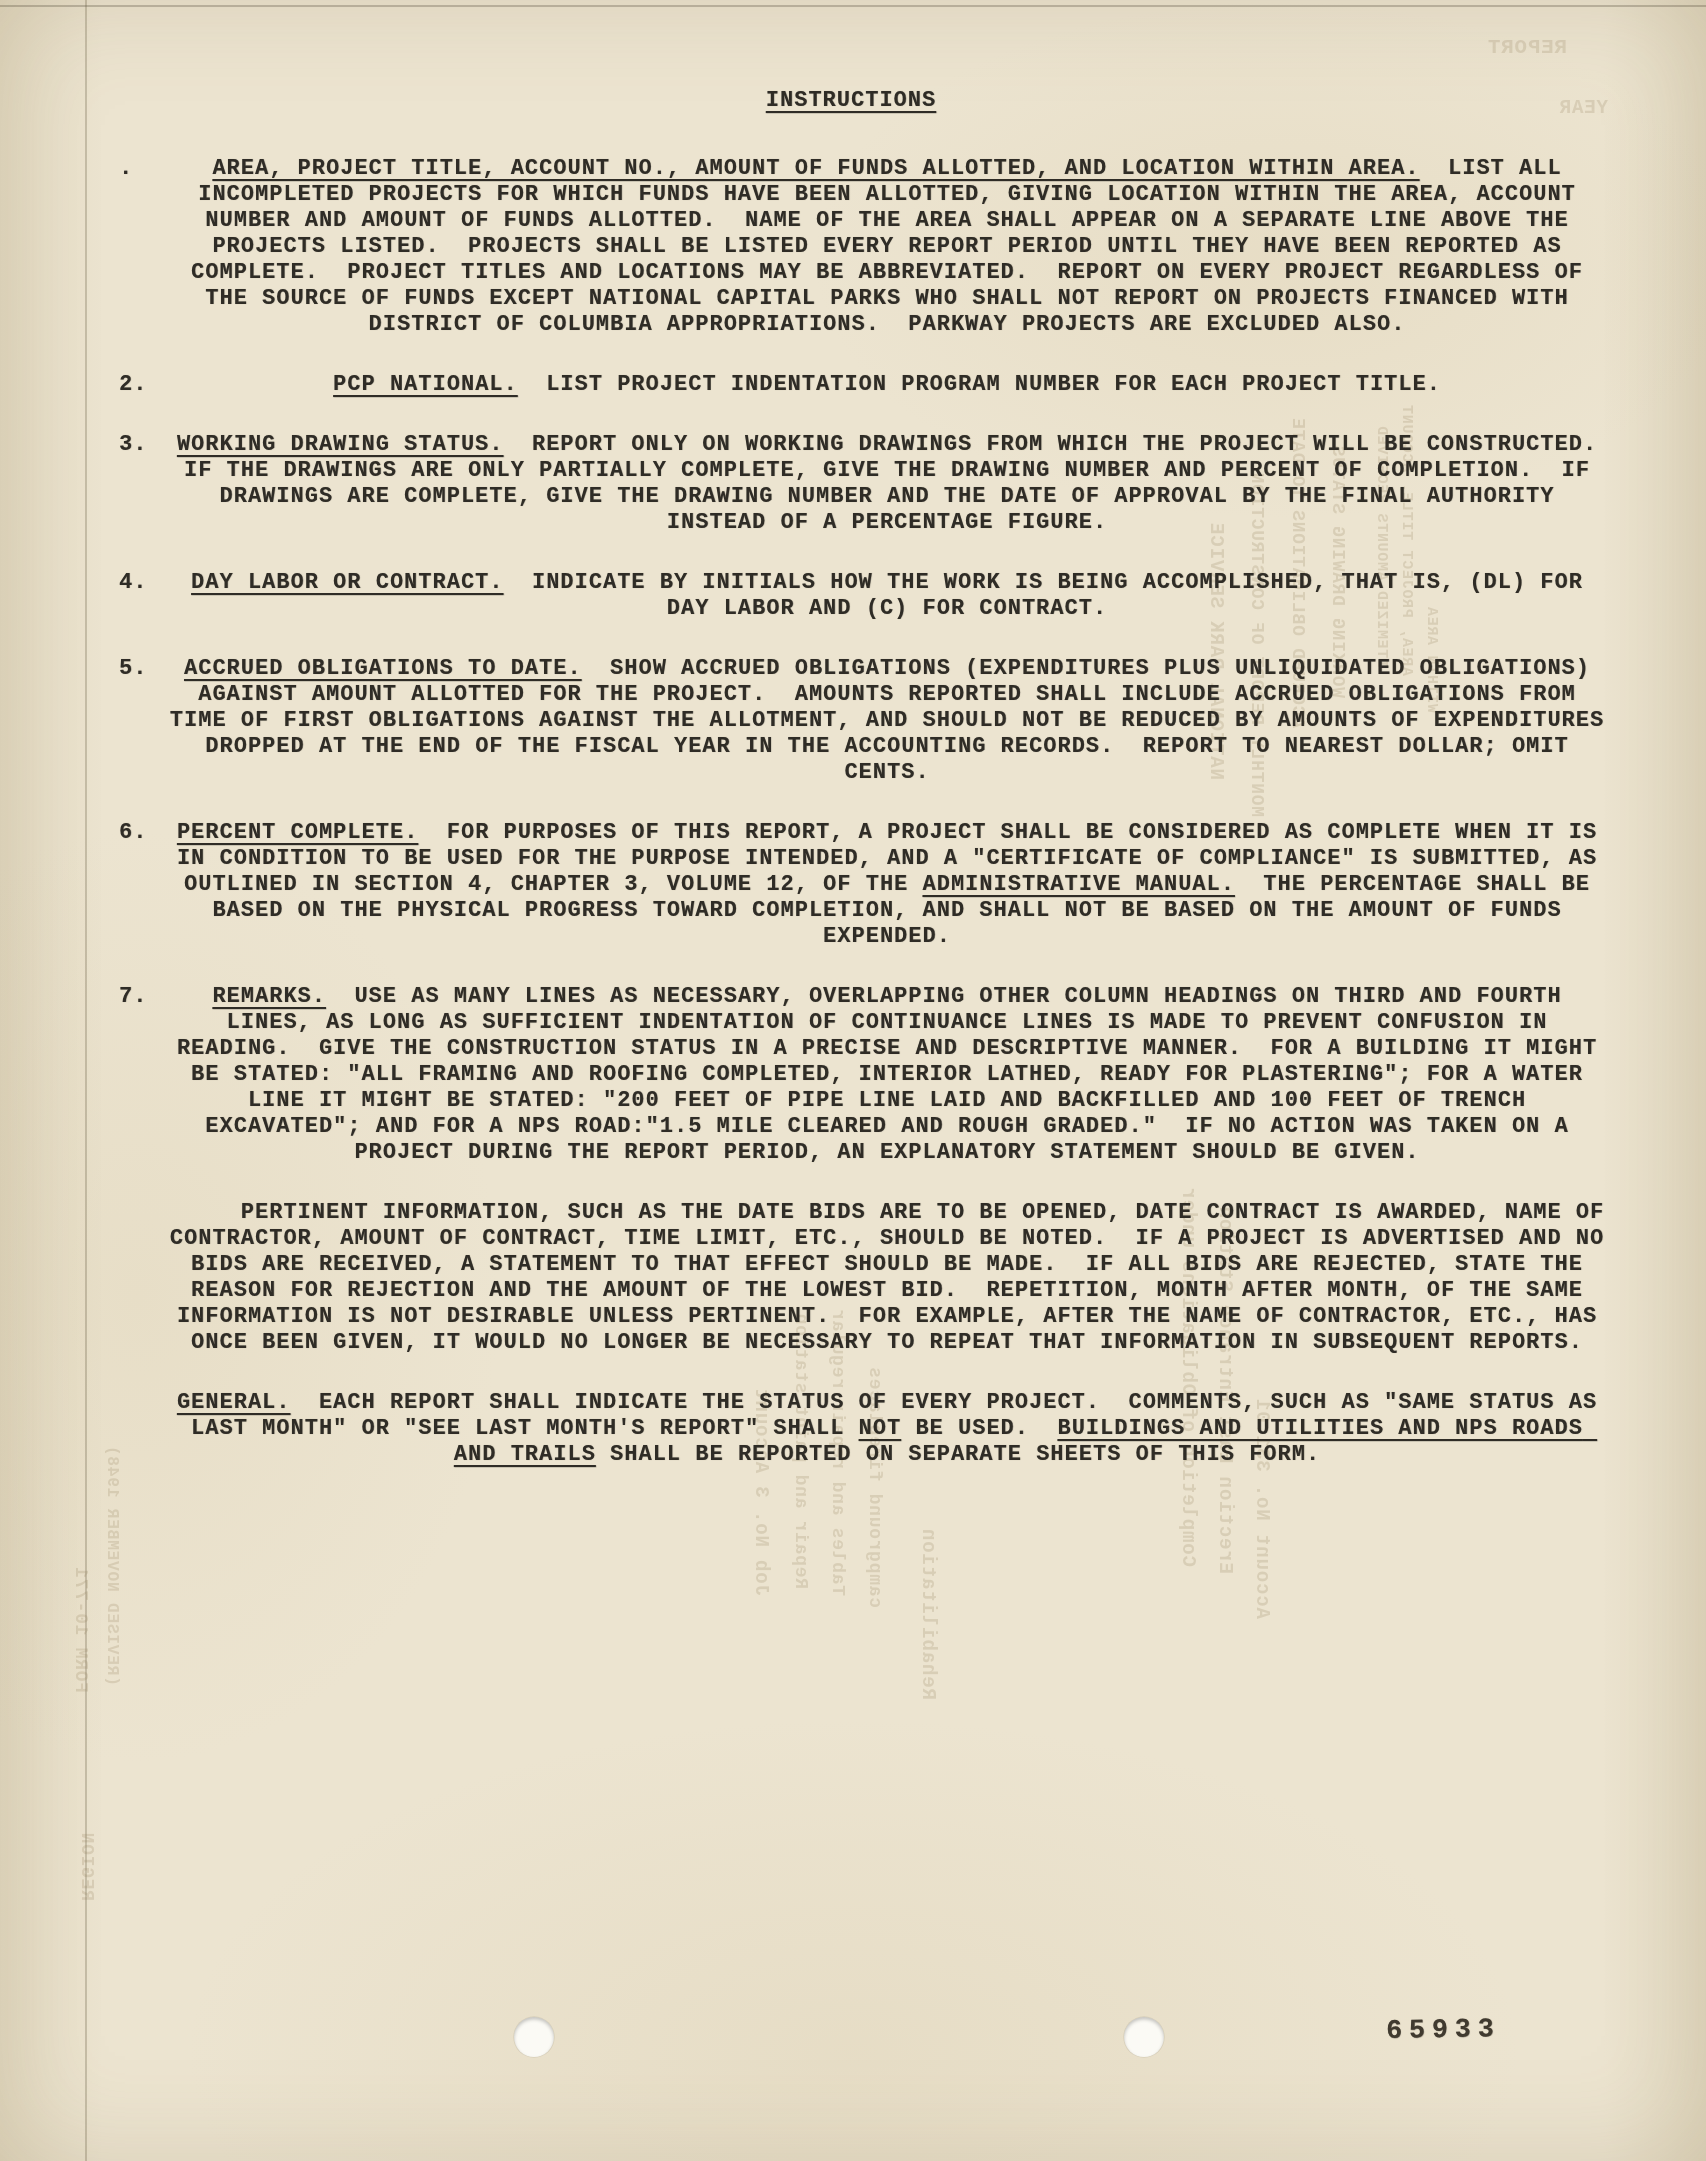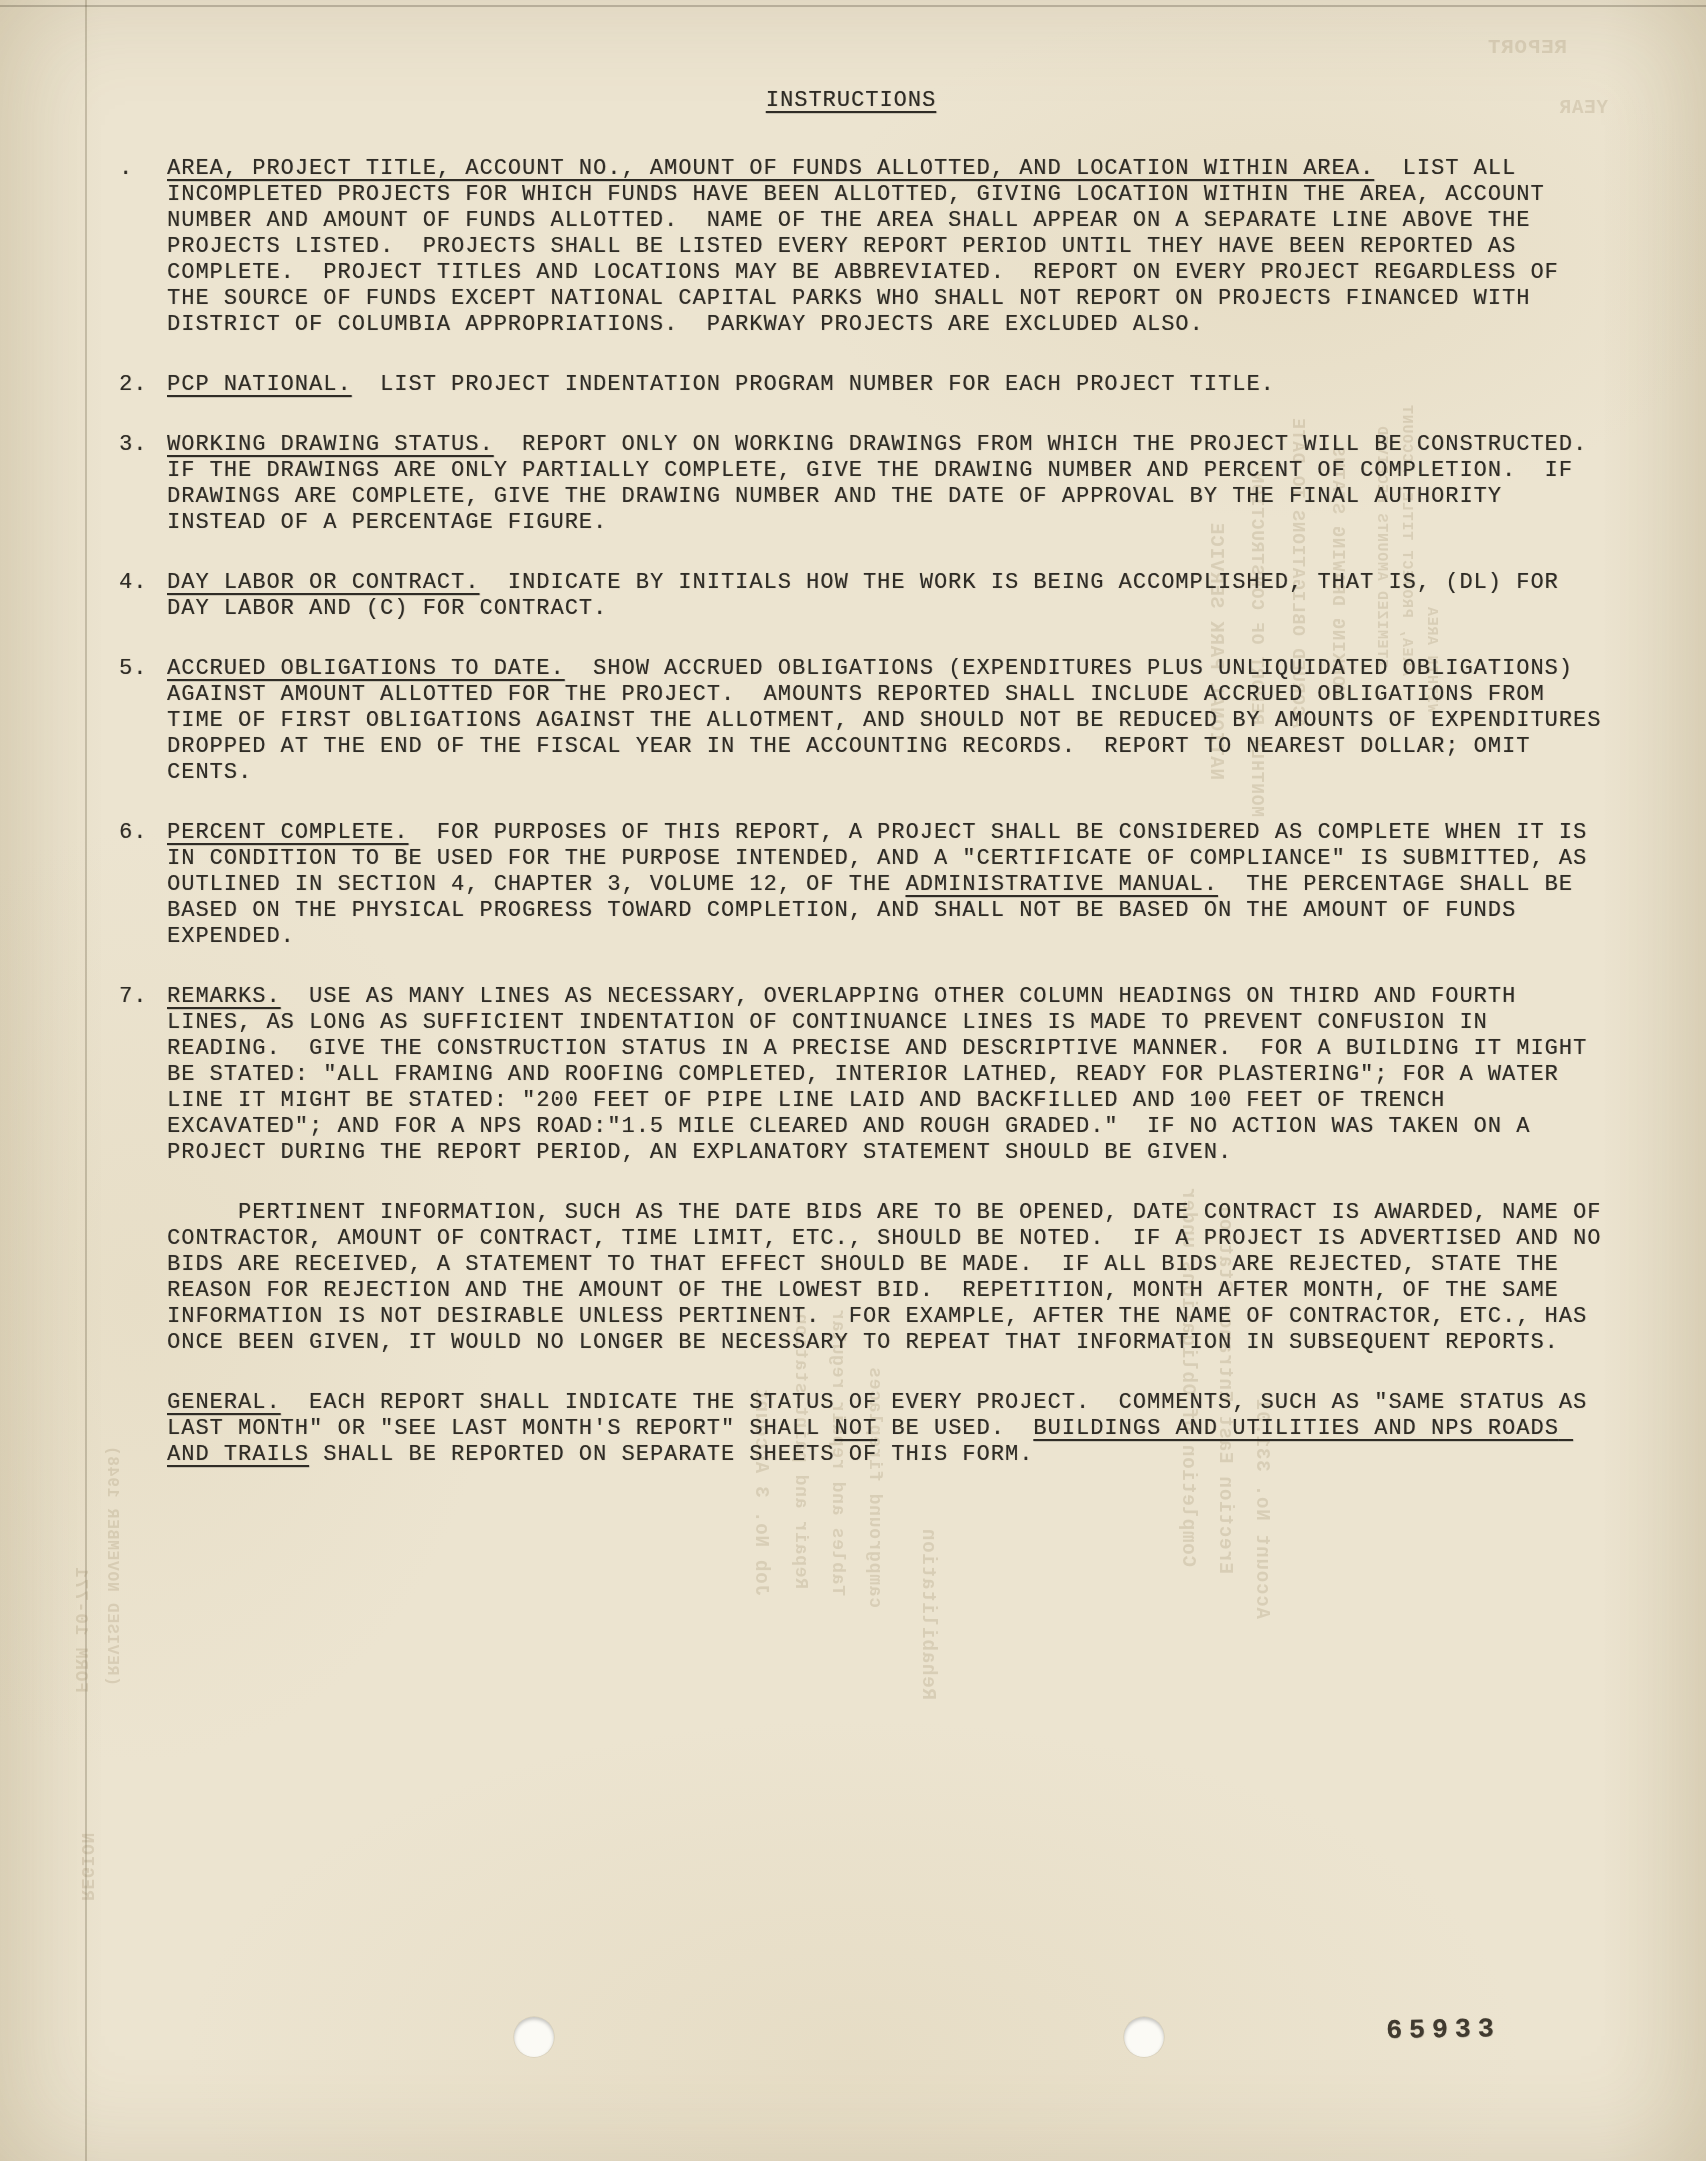--- a/index.html
+++ b/index.html
@@ -15,28 +15,28 @@
     overflow:hidden;
     font-family:"Liberation Mono","DejaVu Sans Mono",monospace;
     color:#2f2c26;
   }
   .edge-top{position:absolute;left:0;top:4.5px;width:100%;height:2.2px;background:rgba(70,60,45,0.28);}
   .edge-left{position:absolute;left:85px;top:0;width:1.5px;height:100%;background:rgba(100,88,66,0.28);}
   .vignette{position:absolute;inset:0;box-shadow:inset 0 0 104px rgba(120,100,60,0.18);pointer-events:none;}
 
   .content{
     position:absolute;left:167px;top:88px;width:1440px;
-    font-size:22px;line-height:26px;font-weight:400;letter-spacing:1px;
+    font-size:22px;line-height:26px;font-weight:700;letter-spacing:1px;
     text-shadow:0.4px 0.4px 0.7px rgba(47,44,38,0.45);
   }
   .title{text-align:center;position:relative;left:-36px;margin-bottom:42px;}
   .u{text-decoration:underline;text-decoration-thickness:1.9px;text-underline-offset:4.5px;}
   .item{position:relative;margin-bottom:34px;}
   .item .num{position:absolute;left:-48px;top:0;width:39px;}
-  .item .body{white-space:pre-wrap;}
+  .item .body{white-space:pre-wrap;text-align:center;}
   .indent-first .body{text-indent:71px;}
 
   .ghost{
     position:absolute;
     transform-origin:left top;
     color:#96835f;
     opacity:0.22;
     font-weight:700;
     letter-spacing:0.7px;
     filter:blur(0.5px);

